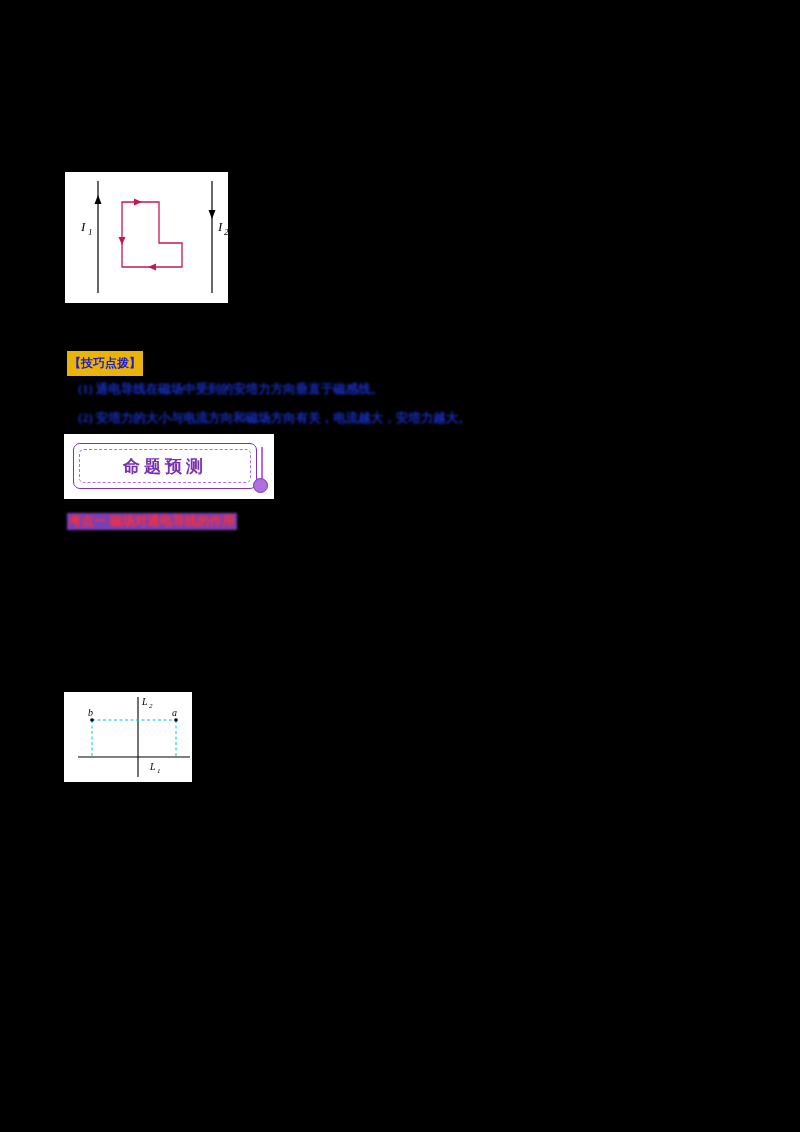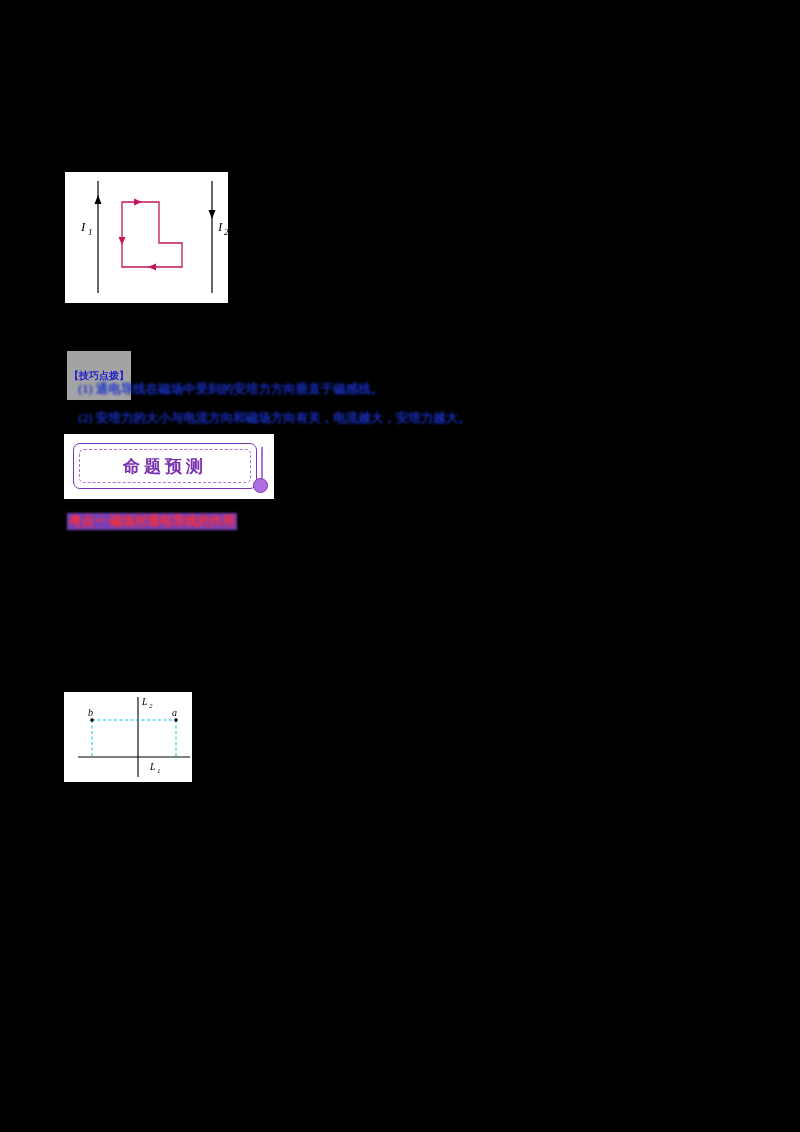--- a/index.html
+++ b/index.html
@@ -30,26 +30,26 @@
     height: 133px;
     background: #ffffff;
   }
   #figure-one svg { display:block; }
 
   
   #tips-heading {
     position: absolute;
     left: 67px;
     top: 351px;
-    background: #a3a3a3;
+    background: #eab308;
     color: #1a1acc;
-    font-size: 10px;
+    font-size: 12px;
     font-weight: bold;
     line-height: 17px;
-    padding: 16px 2px;
+    padding: 4px 2px;
     white-space: nowrap;
     font-family: "Liberation Serif", serif;
   }
 
   
   .tip-line {
     position: absolute;
     color: #1a33cc;
     font-size: 12.5px;
     font-weight: bold;

